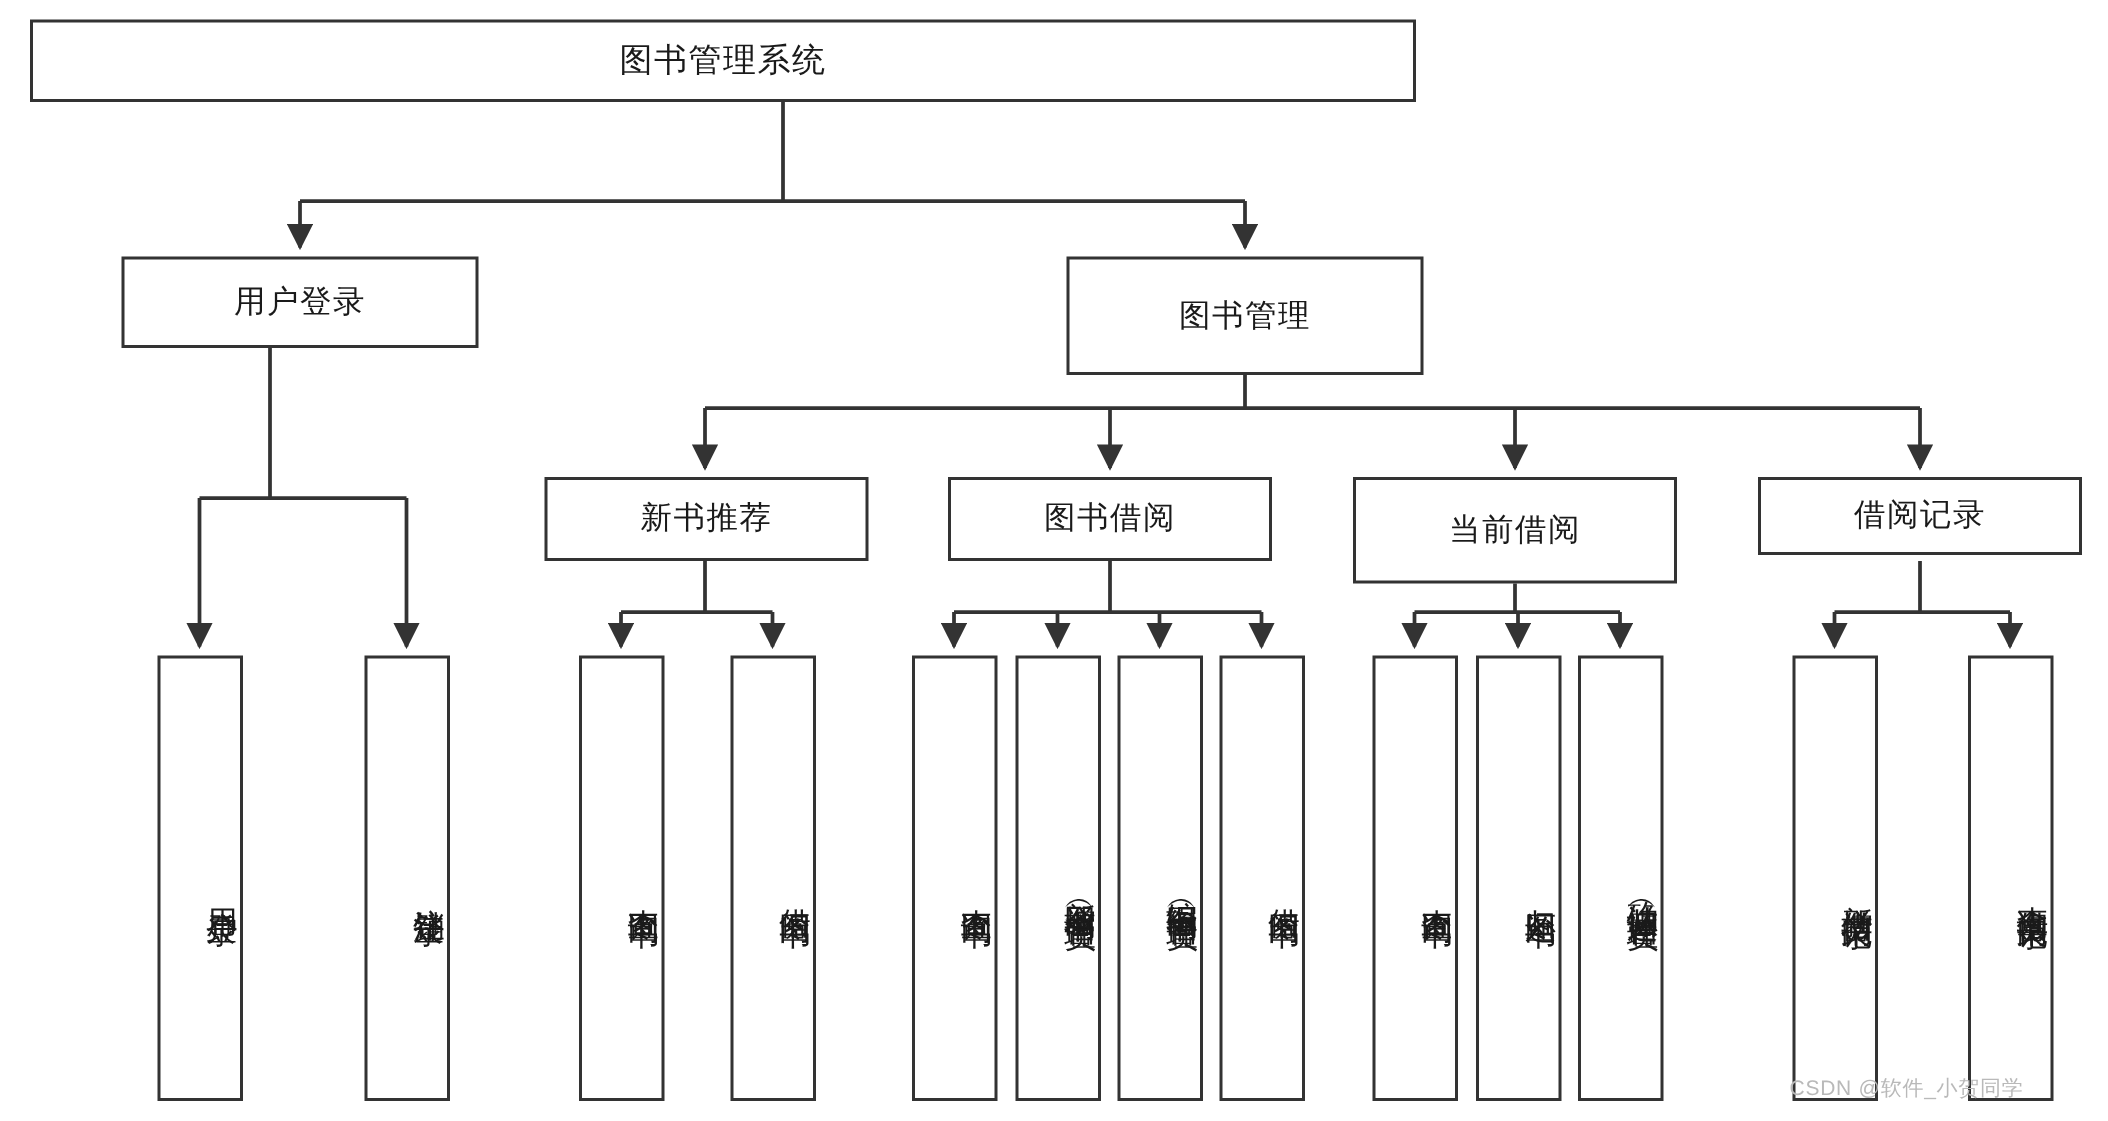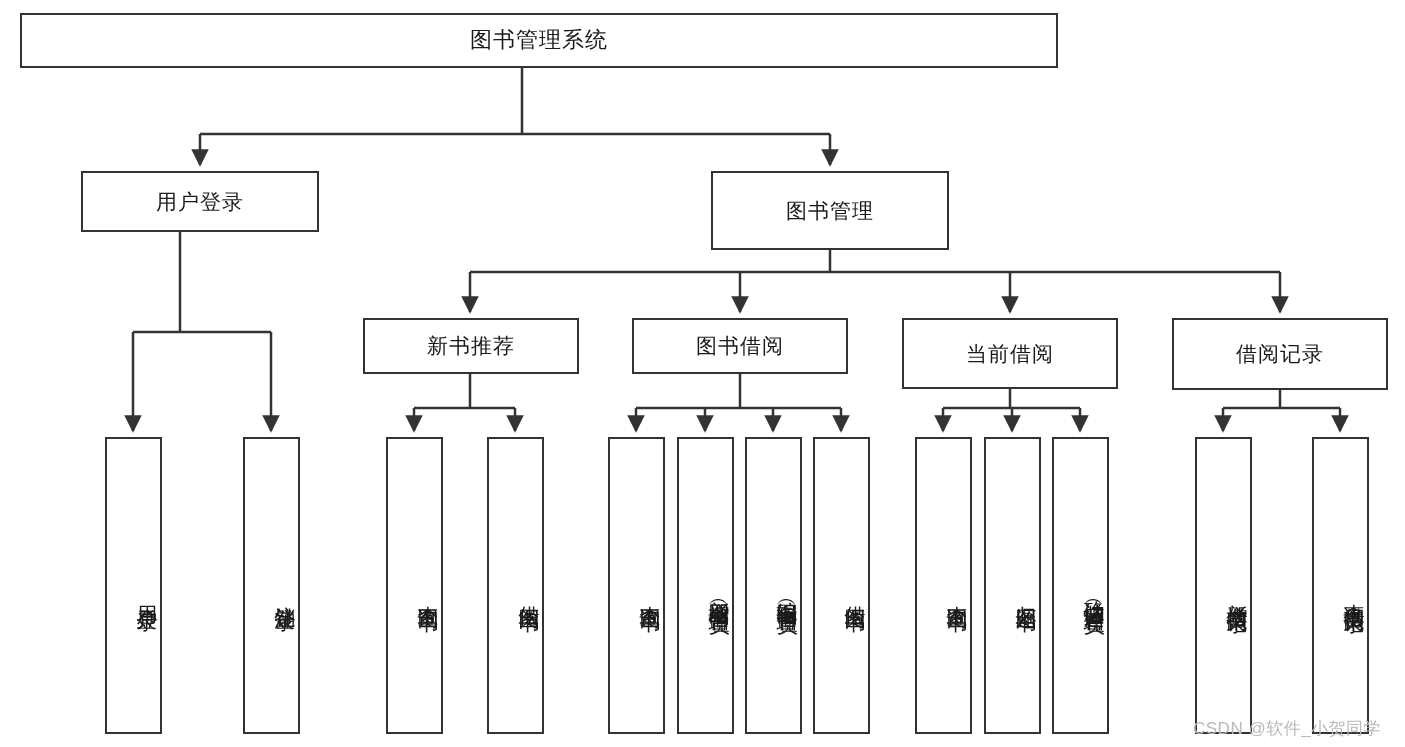--- a/index.html
+++ b/index.html
@@ -50,21 +50,21 @@
     padding-top: 14px;
     align-items: flex-start;
     justify-content: center;
     white-space: nowrap;
   }
   .node.root {
     font-size: 22px;
   }
   .watermark {
     position: absolute;
-    font-size: 17px;
+    font-size: 14px;
     color: #b9b9b9;
     white-space: nowrap;
     letter-spacing: 0.5px;
   }
 </style>
 </head>
 <body>
 
 <div id="canvas">
 
@@ -111,29 +111,29 @@
       <path d="M 1012 408 L 1012 431" marker-end="url(#arrow)"></path>
       <path d="M 1080 408 L 1080 431" marker-end="url(#arrow)"></path>
 
       <path d="M 1280 374 L 1280 408"></path>
       <path d="M 1223 408 L 1340 408"></path>
       <path d="M 1223 408 L 1223 431" marker-end="url(#arrow)"></path>
       <path d="M 1340 408 L 1340 431" marker-end="url(#arrow)"></path>
     </g>
   </svg>
 
-  <div class="node horiz root" style="left: 20px; top: 13px; width: 1038px; height: 55px; font-family: Liberation Serif, serif;">图书管理系统</div>
+  <div class="node horiz root" style="left: 20px; top: 13px; width: 924px; height: 55px; font-family: Liberation Serif, serif;">图书管理系统</div>
 
   <div class="node horiz" style="left: 81px; top: 171px; width: 238px; height: 61px;">用户登录</div>
   <div class="node horiz" style="left: 711px; top: 171px; width: 238px; height: 79px;">图书管理</div>
 
   <div class="node horiz" style="left: 632px; top: 318px; width: 216px; height: 56px;">图书借阅</div>
   <div class="node horiz" style="left: 363px; top: 318px; width: 216px; height: 56px;">新书推荐</div>
   <div class="node horiz" style="left: 902px; top: 318px; width: 216px; height: 71px;">当前借阅</div>
-  <div class="node horiz" style="left: 1172px; top: 318px; width: 216px; height: 72px;">借阅记录</div>
+  <div class="node horiz" style="left: 1172px; top: 318px; width: 216px; height: 52px;">借阅记录</div>
 
   <div class="node vert" style="left: 105px; top: 437px; width: 57px; height: 297px;">用户登录</div>
   <div class="node vert" style="left: 243px; top: 437px; width: 57px; height: 297px;">注销登录</div>
   <div class="node vert" style="left: 386px; top: 437px; width: 57px; height: 297px;">查询图书</div>
   <div class="node vert" style="left: 487px; top: 437px; width: 57px; height: 297px;">借阅图书</div>
   <div class="node vert" style="left: 608px; top: 437px; width: 57px; height: 297px;">查询图书</div>
   <div class="node vert" style="left: 677px; top: 437px; width: 57px; height: 297px;">新增图书（管理员）</div>
   <div class="node vert" style="left: 745px; top: 437px; width: 57px; height: 297px;">编辑图书（管理员）</div>
   <div class="node vert" style="left: 813px; top: 437px; width: 57px; height: 297px;">借阅图书</div>
   <div class="node vert" style="left: 915px; top: 437px; width: 57px; height: 297px;">查询图书</div>

